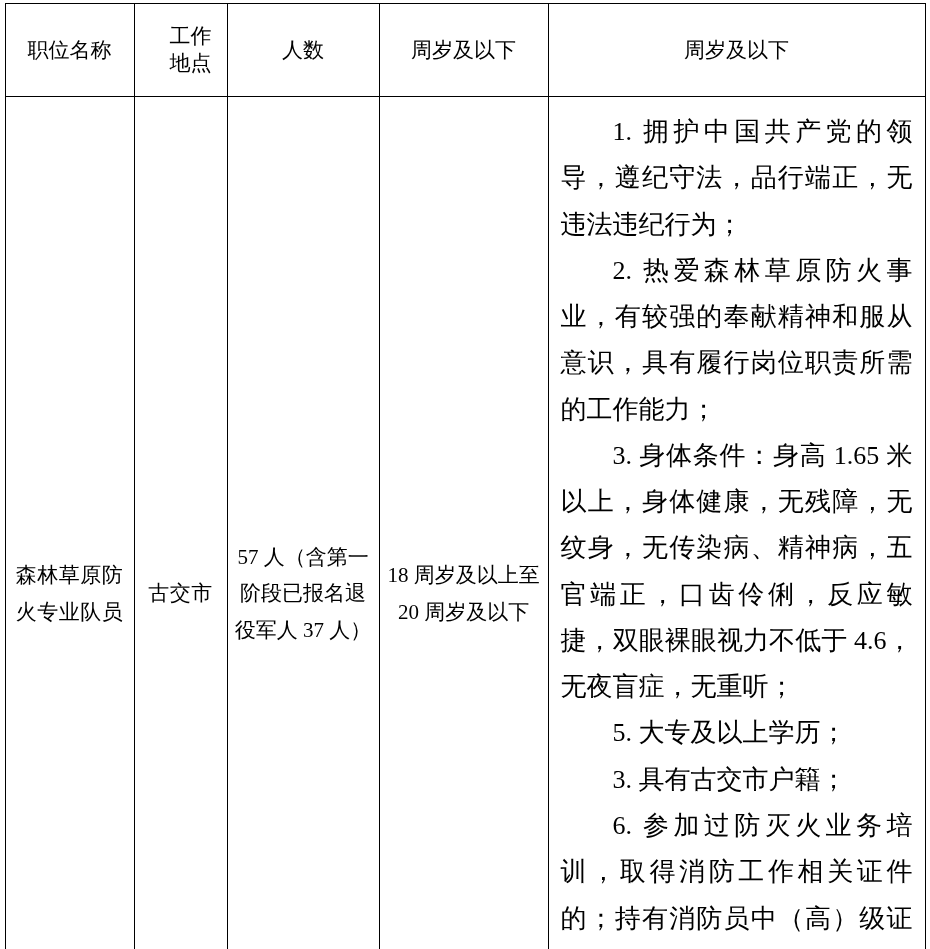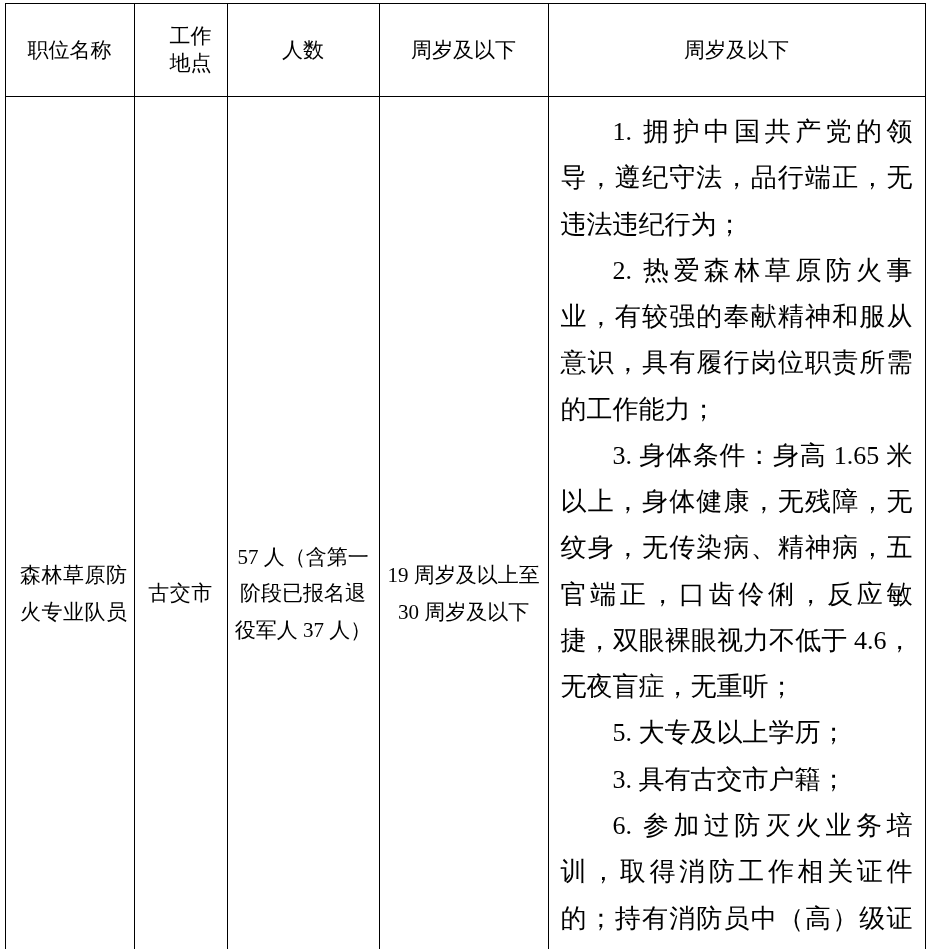--- a/index.html
+++ b/index.html
@@ -58,21 +58,21 @@
 
   td.cell-center {
     text-align: center;
     font-size: 21px;
     line-height: 1.75;
   }
   td.cell-center .cell-inner {
     display: block;
     padding: 0 6px;
   }
-  td.col-title .cell-inner { letter-spacing: 0.5px; text-align: right; }
+  td.col-title .cell-inner { letter-spacing: 0.5px; }
   td.col-place .cell-inner { letter-spacing: 0.5px; }
 
   td.col-other {
     font-size: 26px;
     line-height: 1.78;
     text-align: justify;
     text-justify: inter-ideograph;
     vertical-align: top;
   }
   td.col-other .other-inner {
@@ -121,21 +121,21 @@
         <td class="cell-center col-title">
           <span class="cell-inner">森林草原防火专业队员</span>
         </td>
         <td class="cell-center col-place">
           <span class="cell-inner">古交市</span>
         </td>
         <td class="cell-center col-count">
           <span class="cell-inner">57 人（含第一阶段已报名退役军人 37 人）</span>
         </td>
         <td class="cell-center col-age">
-          <span class="cell-inner">19 周岁及以上至 30 周岁及以下</span>
+          <span class="cell-inner">18 周岁及以上至 20 周岁及以下</span>
         </td>
         <td class="col-other">
           <div class="other-inner">
             <p>1. 拥护中国共产党的领导，遵纪守法，品行端正，无违法违纪行为；</p>
             <p>2. 热爱森林草原防火事业，有较强的奉献精神和服从意识，具有履行岗位职责所需的工作能力；</p>
             <p>3. 身体条件：身高 1.65 米以上，身体健康，无残障，无纹身，无传染病、精神病，五官端正，口齿伶俐，反应敏捷，双眼裸眼视力不低于 4.6，无夜盲症，无重听；</p>
             <p>5. 大专及以上学历；</p>
             <p>3. 具有古交市户籍；</p>
             <p>6. 参加过防灭火业务培训，取得消防工作相关证件的；持有消防员中（高）级证书的；从事过消防相关工作经历二年以上的，学历可放宽至高中（中专）。</p>
           </div>

